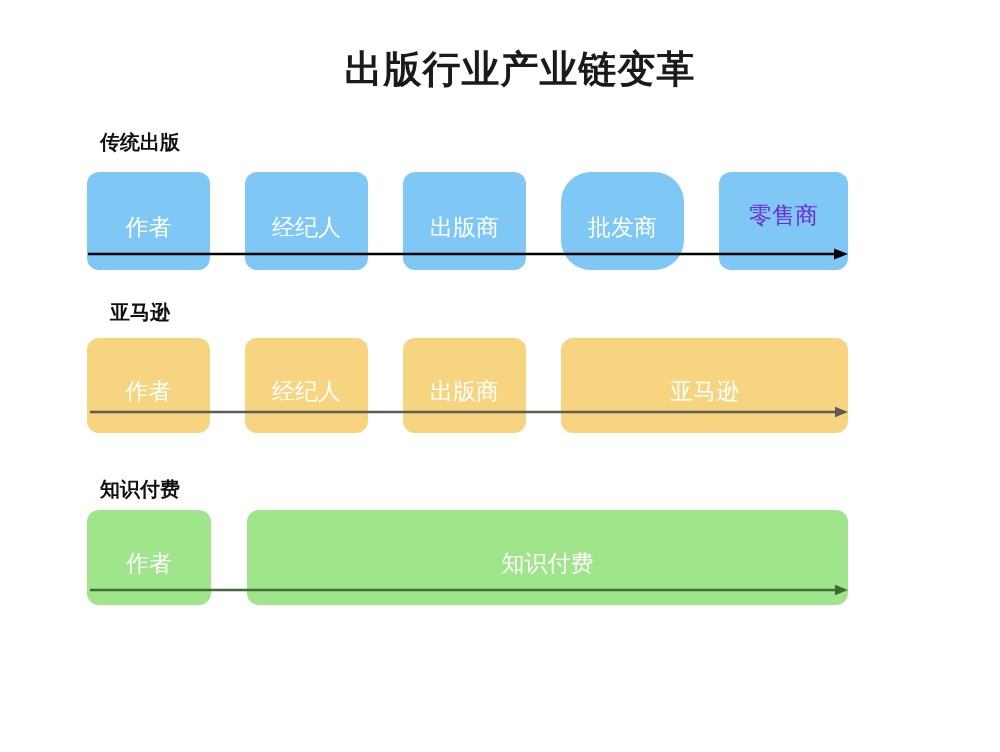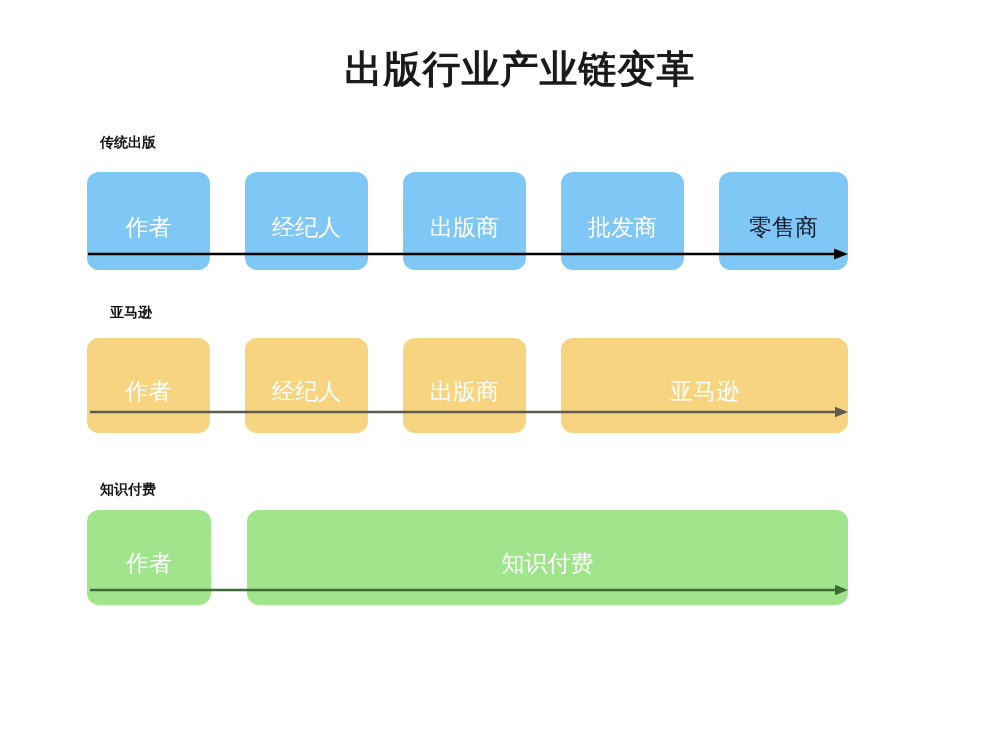--- a/index.html
+++ b/index.html
@@ -39,21 +39,21 @@
 
   
   .row {
     position: absolute;
     left: 0;
     width: 1000px;
   }
 
   .row-label {
     position: absolute;
-    font-size: 14px;
+    font-size: 20px;
     font-weight: 700;
     color: #111111;
     line-height: 24px;
     white-space: nowrap;
   }
 
   
   .node {
     position: absolute;
     border-radius: 12px;
@@ -94,26 +94,26 @@
     </div>
 
     <div class="node" id="r0n1" style="left: 245px; top: 172px; width: 123px; height: 98px; background: rgb(127, 200, 245);">
       <div class="node-label" style="top: 44px; color: rgb(255, 255, 255);">经纪人</div>
     </div>
 
     <div class="node" id="r0n2" style="left: 403px; top: 172px; width: 123px; height: 98px; background: rgb(127, 200, 245);">
       <div class="node-label" style="top: 44px; color: rgb(255, 255, 255);">出版商</div>
     </div>
 
-    <div class="node" id="r0n3" style="left: 561px; top: 172px; width: 123px; height: 98px; background: rgb(127, 200, 245);">
+    <div class="node" id="r0n3" style="left: 561px; top: 172px; width: 123px; height: 98px; background: rgb(127, 200, 245); border-radius: 30px;">
       <div class="node-label" style="top: 44px; color: rgb(255, 255, 255);">批发商</div>
     </div>
 
     <div class="node" id="r0n4" style="left: 719px; top: 172px; width: 129px; height: 98px; background: rgb(127, 200, 245);">
-      <div class="node-label" style="top: 44px; color: #0f172a;">零售商</div>
+      <div class="node-label" style="top: 32px; color: #6d28d9;">零售商</div>
     </div>
 
     <div class="arrow" style="left:88px; top:247px; width:760px;">
       <svg width="760" height="14" viewBox="0 0 760 14">
         <line x1="0" y1="7" x2="746" y2="7" stroke="#000000" stroke-width="2.6"></line>
         <polygon points="746,1.5 760,7 746,12.5" fill="#000000"></polygon>
       </svg>
     </div>
   </div>
 

